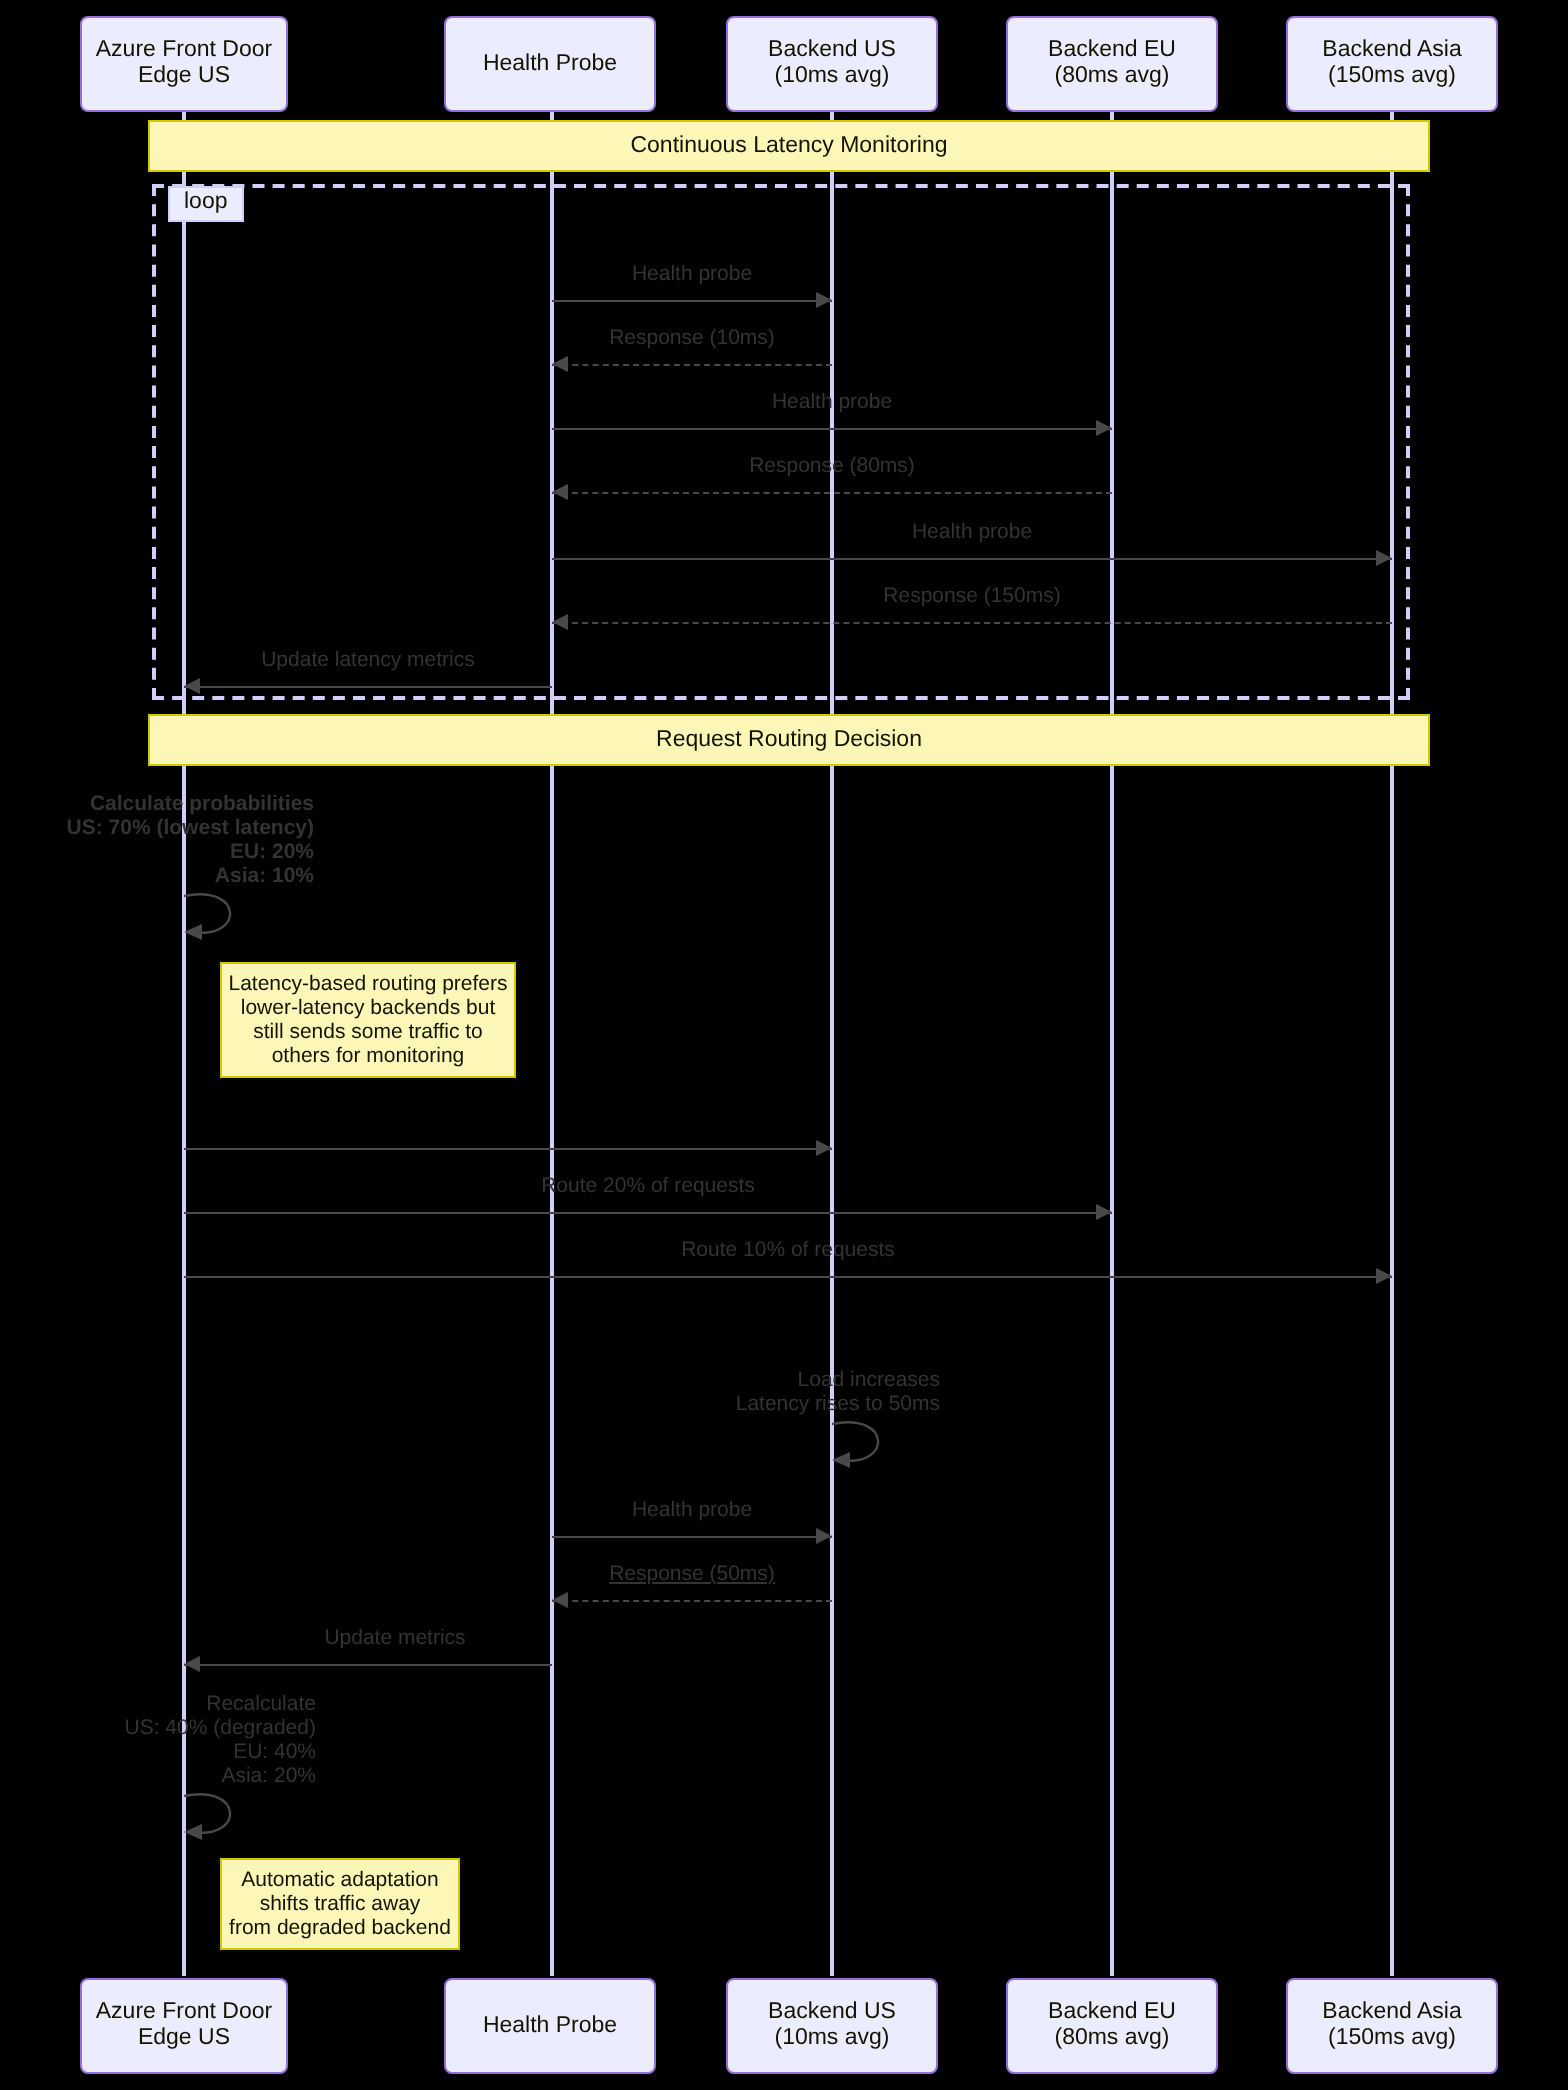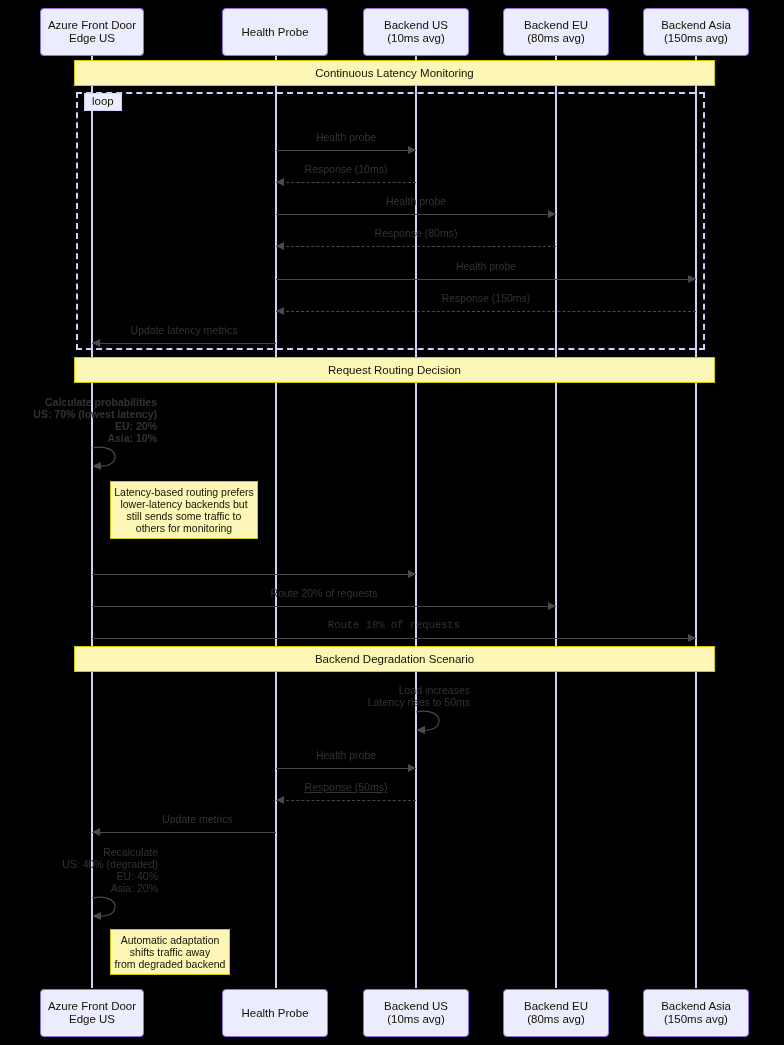--- a/index.html
+++ b/index.html
@@ -165,23 +165,20 @@
     </div>
     <div class="participant-box" style="left: 643px; top: 989px; width: 106px; height: 48px;">
       <div style="white-space: pre;">Backend Asia
 (150ms avg)</div>
     </div>
     <div class="band" style="left: 74px; top: 60px; width: 641px; height: 26px;">
       <span>Continuous Latency Monitoring</span>
     </div>
     <div class="band" style="left: 74px; top: 357px; width: 641px; height: 26px;">
       <span>Request Routing Decision</span>
-    </div>
-    <div class="band" style="left: 74px; top: 646px; width: 641px; height: 26px;">
-      <span>Backend Degradation Scenario</span>
     </div>
     <div class="loop-frame" style="left: 76px; top: 92px; width: 629px; height: 258px;"></div>
     <div class="loop-label" style="left: 84px; top: 93px;">loop</div>
     <div class="msg-line" style="left: 276px; top: 150px; width: 140px;"></div>
     <div class="arrowhead right" style="top: 146px; left: 408px;"></div>
     <div class="msg-label" style="left: 276px; width: 140px; top: 131px;">Health probe</div>
     <div class="msg-line dashed" style="left: 276px; top: 182px; width: 140px;"></div>
     <div class="arrowhead left" style="top: 178px; left: 276px;"></div>
     <div class="msg-label" style="left: 276px; width: 140px; top: 163px;">Response (10ms)</div>
     <div class="msg-line" style="left: 276px; top: 214px; width: 280px;"></div>
@@ -199,21 +196,21 @@
     <div class="msg-line" style="left: 92px; top: 343px; width: 184px;"></div>
     <div class="arrowhead left" style="top: 339px; left: 92px;"></div>
     <div class="msg-label" style="left: 92px; width: 184px; top: 324px;">Update latency metrics</div>
     <div class="msg-line" style="left: 92px; top: 574px; width: 324px;"></div>
     <div class="arrowhead right" style="top: 570px; left: 408px;"></div>
     <div class="msg-line" style="left: 92px; top: 606px; width: 464px;"></div>
     <div class="arrowhead right" style="top: 602px; left: 548px;"></div>
     <div class="msg-label" style="left: 92px; width: 464px; top: 587px;">Route 20% of requests</div>
     <div class="msg-line" style="left: 92px; top: 638px; width: 604px;"></div>
     <div class="arrowhead right" style="top: 634px; left: 688px;"></div>
-    <div class="msg-label" style="left: 92px; width: 604px; top: 619px; font-family: Liberation Mono, monospace;">Route 10% of requests</div>
+    <div class="msg-label" style="left: 92px; width: 604px; top: 619px;">Route 10% of requests</div>
     <div class="msg-line" style="left: 276px; top: 768px; width: 140px;"></div>
     <div class="arrowhead right" style="top: 764px; left: 408px;"></div>
     <div class="msg-label" style="left: 276px; width: 140px; top: 749px;">Health probe</div>
     <div class="msg-line dashed" style="left: 276px; top: 800px; width: 140px;"></div>
     <div class="arrowhead left" style="top: 796px; left: 276px;"></div>
     <div class="msg-label" style="left: 276px; width: 140px; top: 781px; text-decoration: underline;">Response (50ms)</div>
     <div class="msg-line" style="left: 92px; top: 832px; width: 184px;"></div>
     <div class="arrowhead left" style="top: 828px; left: 92px;"></div>
     <div class="msg-label" style="left: 92px; width: 211px; top: 813px;">Update metrics</div>
     <div class="self-label" style="left: 7px; top: 396px; width: 150px; font-weight: bold;">Calculate probabilities

